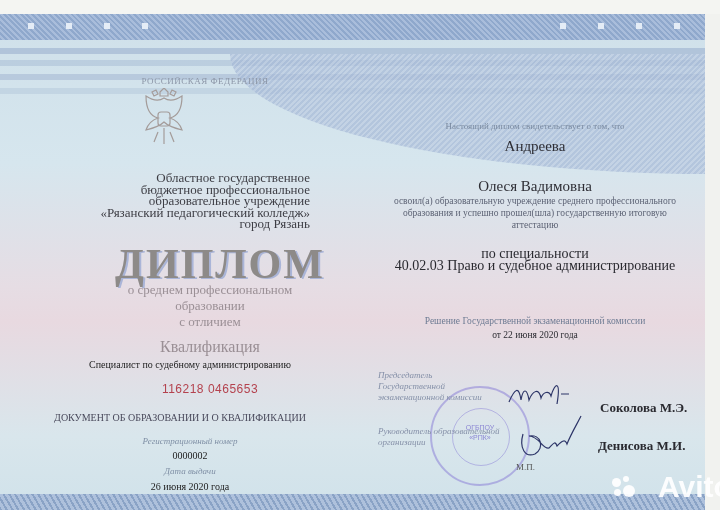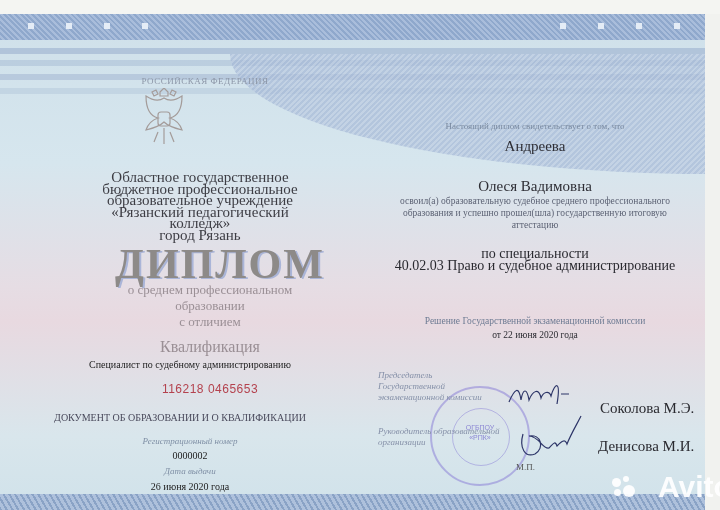--- a/index.html
+++ b/index.html
@@ -26,38 +26,38 @@
     opacity:.7;
   }
   .band-bottom {
     position:absolute; left:0; bottom:0; width:705px; height:16px;
     background: repeating-linear-gradient(60deg, #8aa3c6 0 2px, #aec1dc 2px 5px);
   }
   .rightedge { position:absolute; left:705px; top:14px; width:15px; height:496px; background:#f1f2ef; }
   .center { position:absolute; text-align:center; }
   .t-fed { left:110px; top:62px; width:190px; font-size:9px; color:#8d97a8; letter-spacing:.5px; }
   .emblem { position:absolute; left:138px; top:74px; width:52px; height:62px; }
-  .inst { left:90px; top:158px; width:220px; font-size:15px; line-height:11.5px; color:#3d3d44; }
+  .inst { left:90px; top:158px; width:220px; font-size:13px; line-height:11.5px; color:#3d3d44;text-align:right; }
   .diploma { left:80px; top:226px; width:280px; font-size:42px; color:#8d8a88; letter-spacing:2px; font-weight:bold; text-shadow:2px 1px 0 #aab5d8; }
   .sub { left:60px; top:268px; width:300px; font-size:13px; line-height:16px; color:#9a8f95; }
   .qual { left:60px; top:324px; width:300px; font-size:16px; color:#9a8f95; }
   .spec { left:40px; top:345px; width:300px; font-size:10px; color:#222; }
   .serial { left:80px; top:368px; width:260px; font-family:Liberation Sans, sans-serif; font-size:12px; color:#b4424e; letter-spacing:.5px; }
   .docline { left:20px; top:398px; width:320px; font-size:10px; color:#4a4a5c; }
   .lbl { font-style:italic; font-size:9px; color:#7f8fa5; }
   .val { font-size:10px; color:#222; }
   .r-intro { left:380px; top:107px; width:310px; font-size:9px; color:#7a8aa0; }
   .r-last { left:380px; top:124px; width:310px; font-size:15px; color:#2e2e35; }
   .r-first { left:380px; top:148px; width:310px; font-size:15px; color:#2e2e35;margin-top:16px; }
   .r-text { left:375px; top:181px; width:320px; font-size:9.5px; line-height:12px; color:#5c6274; }
   .r-spec { left:380px; top:234px; width:310px; font-size:14px; line-height:12px; color:#2a2a30; }
   .r-dec { left:380px; top:302px; width:310px; font-size:9.5px; color:#6d7b93; }
   .r-date { left:380px; top:316px; width:310px; font-size:9.5px; color:#2a2a30; }
   .sig-lbl { position:absolute; font-style:italic; font-size:9px; line-height:11px; color:#8590a8; }
-  .sig-name { position:absolute; font-size:15px; color:#2a2a30; }
+  .sig-name { position:absolute; font-size:13px; color:#2a2a30;font-weight:bold; }
   .stamp { position:absolute; left:430px; top:372px; width:100px; height:100px; border-radius:50%; border:2px solid rgba(140,130,215,.55); box-sizing:border-box; }
   .stamp-inner { position:absolute; left:20px; top:20px; width:56px; height:56px; border-radius:50%; border:1px solid rgba(140,130,215,.5); }
   .stamp-text { position:absolute; left:0; width:100%; text-align:center; font-family:"Liberation Sans",sans-serif; font-size:7px; color:rgba(120,110,205,.8); }
   .mp { position:absolute; left:516px; top:448px; font-size:9px; color:#555; }
   .avito { position:absolute; left:612px; top:470px; font-family:"Liberation Sans","DejaVu Sans",sans-serif; font-size:30px; font-weight:bold; color:rgba(255,255,255,.92); display:flex; align-items:center; gap:22px; }
   .avito-dots { position:relative; width:24px; height:22px; }
   .avito-dots span { position:absolute; border-radius:50%; background:rgba(255,255,255,.92); }
 </style>
 </head>
 <body>
@@ -110,21 +110,21 @@
   <div class="center docline">ДОКУМЕНТ ОБ ОБРАЗОВАНИИ И О КВАЛИФИКАЦИИ</div>
   <div class="center lbl" style="left:40px;top:422px;width:300px;">Регистрационный номер</div>
   <div class="center val" style="left:40px;top:436px;width:300px;">0000002</div>
   <div class="center lbl" style="left:40px;top:452px;width:300px;">Дата выдачи</div>
   <div class="center val" style="left:40px;top:467px;width:300px;">26 июня 2020 года</div>
 
   <div class="center r-intro">Настоящий диплом свидетельствует о том, что</div>
   <div class="center r-last">Андреева</div>
   <div class="center r-first">Олеся Вадимовна</div>
   <div class="center r-text">
-    <div>освоил(а) образовательную судебное среднего профессионального</div>
+    <div>освоил(а) образовательную учреждение среднего профессионального</div>
     <div>образования и успешно прошел(шла) государственную итоговую</div>
     <div>аттестацию</div>
   </div>
   <div class="center r-spec">
     <div>по специальности</div>
     <div>40.02.03 Право и судебное администрирование</div>
   </div>
   <div class="center r-dec">Решение Государственной экзаменационной комиссии</div>
   <div class="center r-date">от 22 июня 2020 года</div>
 

